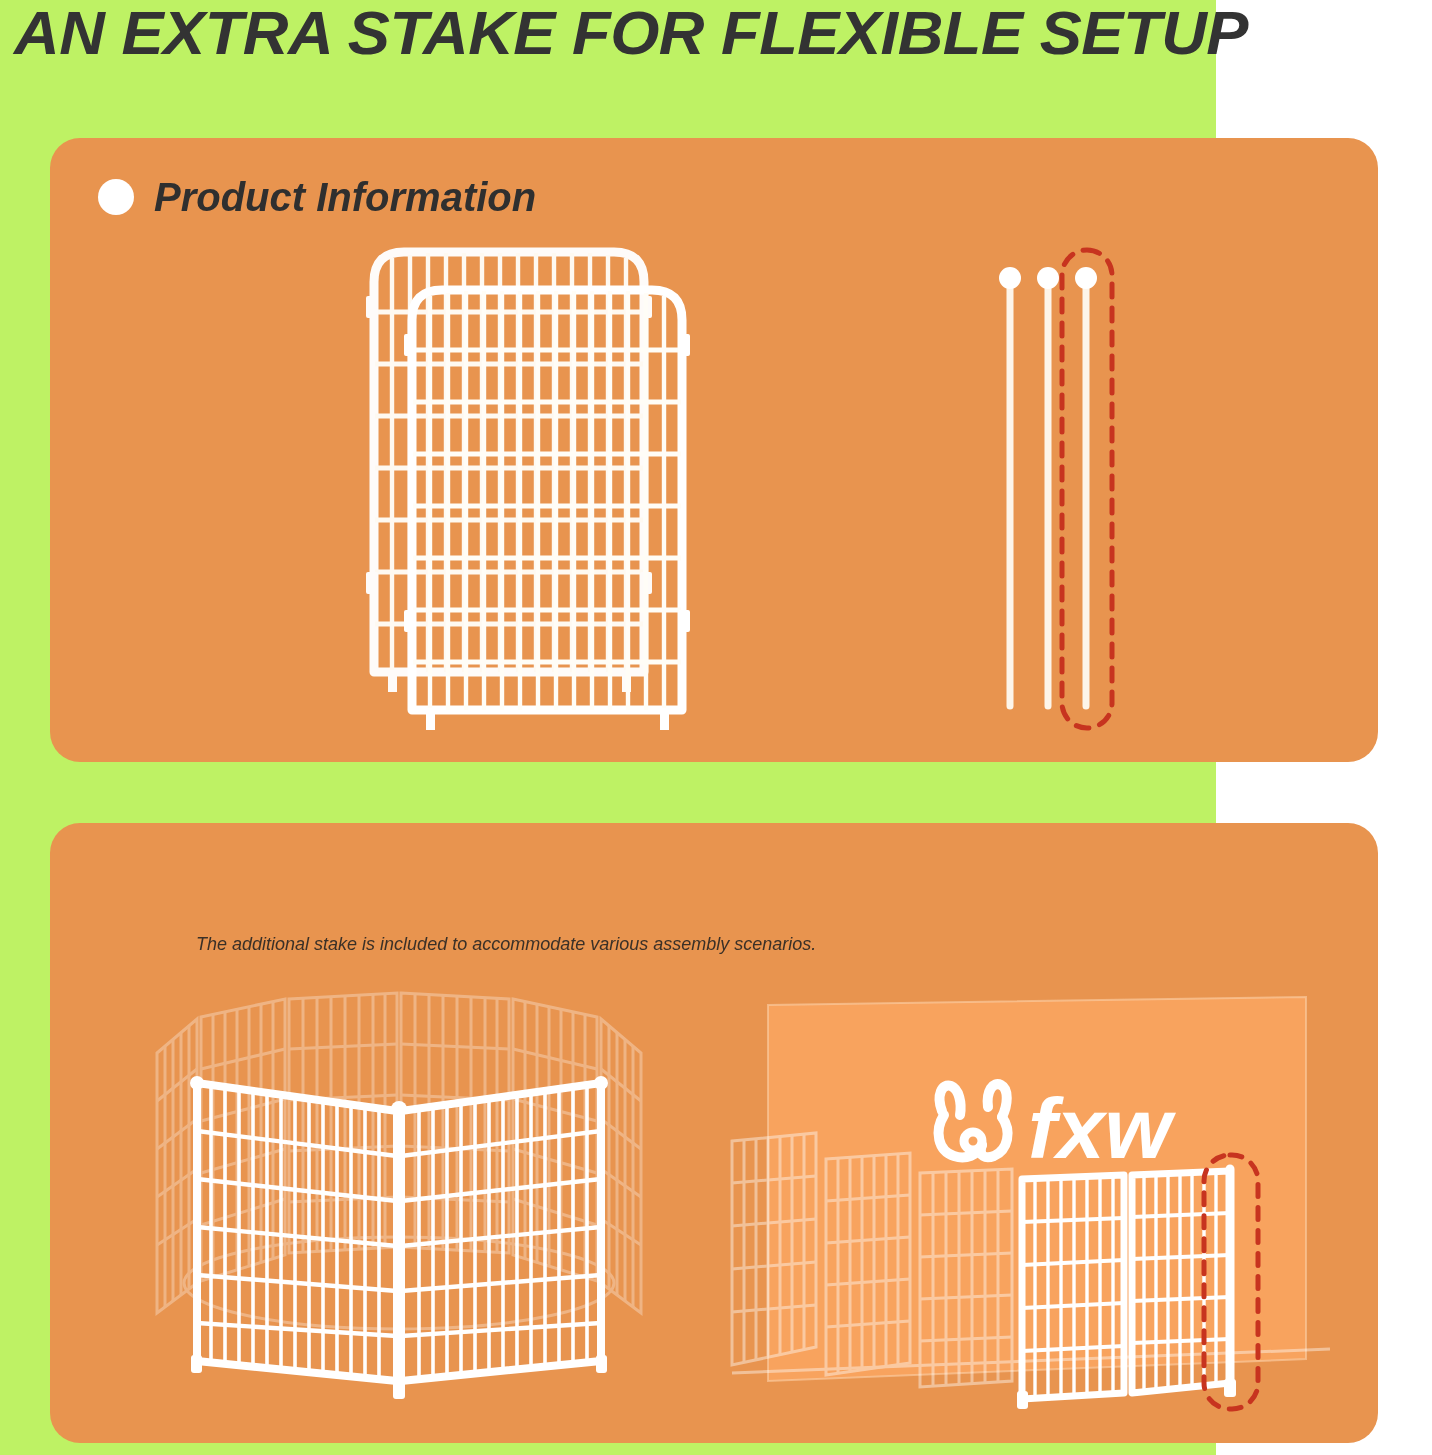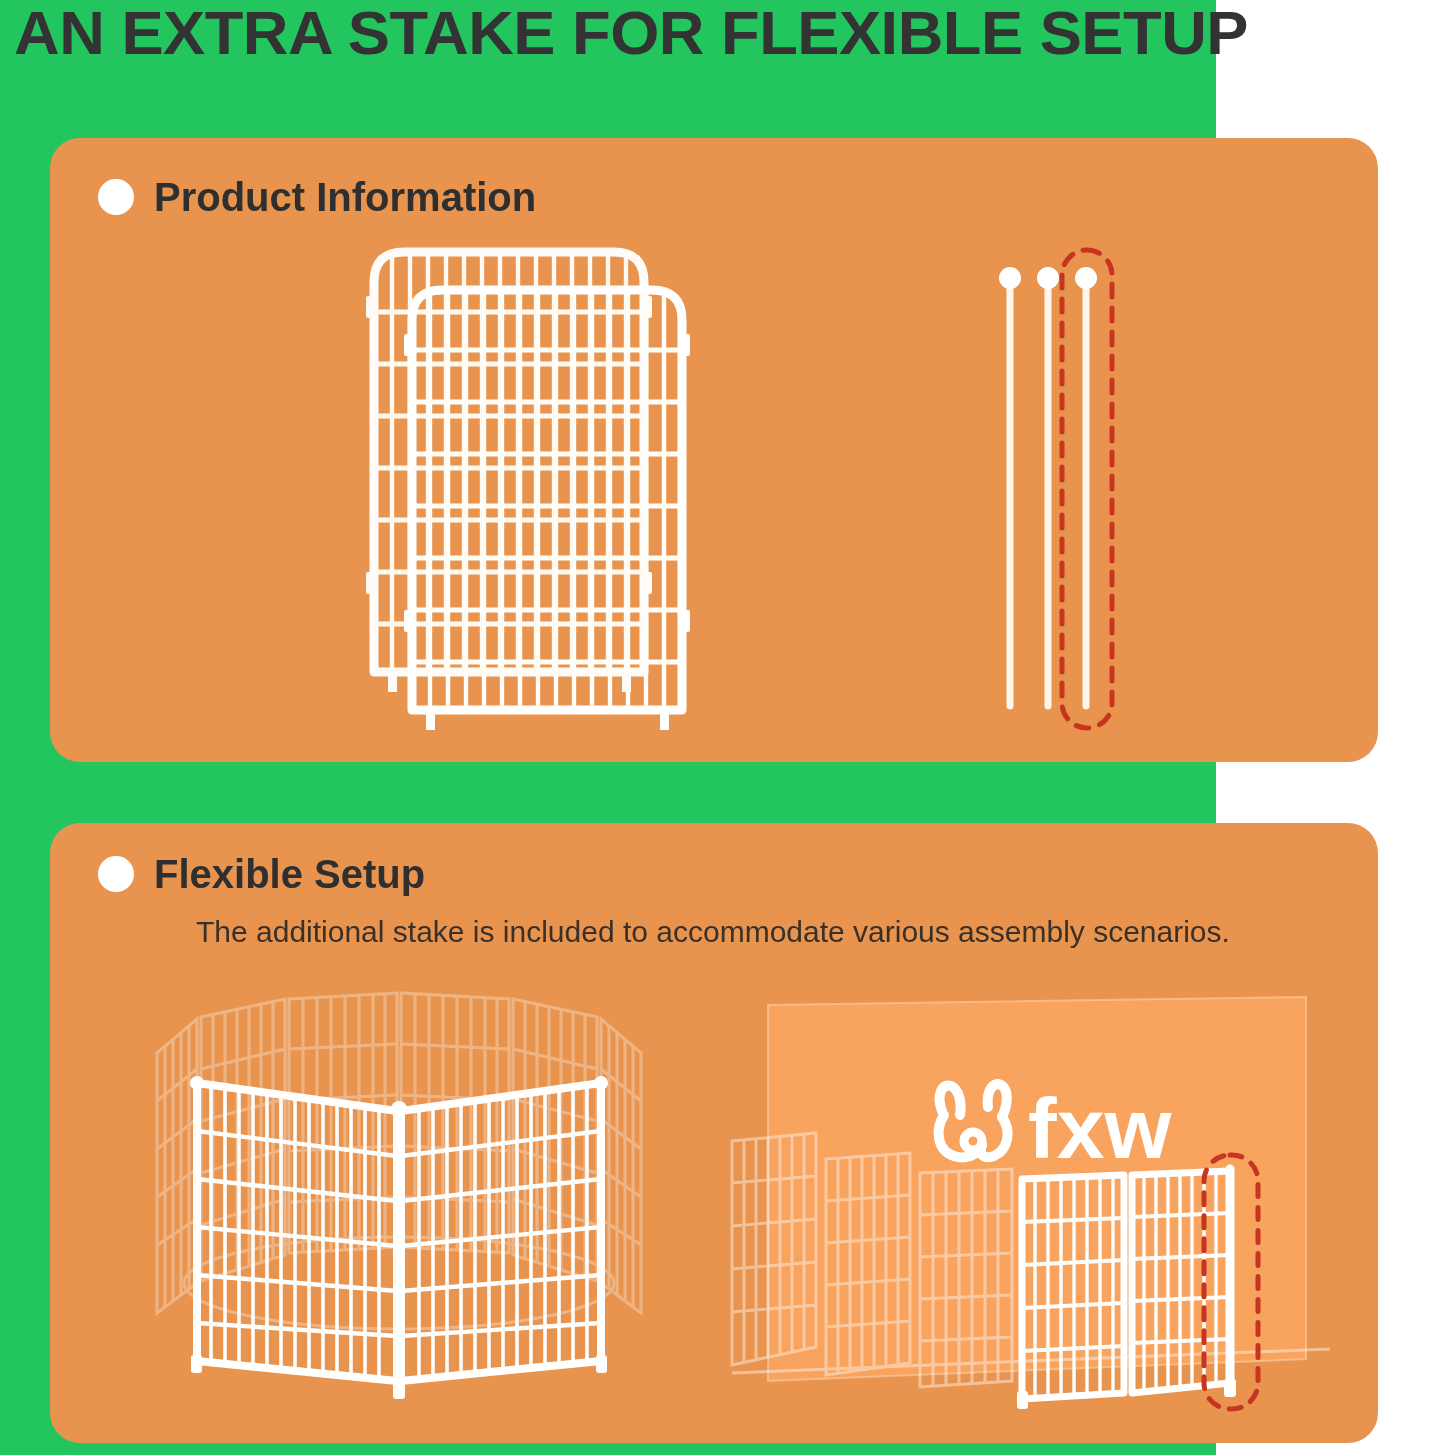--- a/index.html
+++ b/index.html
@@ -9,21 +9,22 @@
     height: 1455px;
     background: #ffffff;
     font-family: "Liberation Sans", sans-serif;
     overflow: hidden;
   }
 
   .page {
     position: relative;
     width: 1216px;
     height: 1455px;
-    background: #22c55e;
+    background: #bef264;
+    font-style: italic;
   }
 
   
   .page-title {
     position: absolute;
     left: 14px;
     top: 2px;
     width: 1410px;
     height: 62px;
     font-family: "Liberation Sans", sans-serif;
@@ -68,24 +69,24 @@
     font-weight: 700;
     font-size: 40px;
     line-height: 46px;
     color: #2f2f2f;
     white-space: nowrap;
   }
 
   .card-subtitle {
     position: absolute;
     left: 146px;
-    top: 92px;
+    top: 104px;
     font-family: "Liberation Sans", sans-serif;
     font-weight: 400;
-    font-size: 30px;
+    font-size: 18px;
     line-height: 34px;
     color: #3a3027;
     white-space: nowrap;
   }
 
   .illus { position: absolute; }
 
   svg { display: block; overflow: visible; }
 </style>
 </head>
@@ -170,24 +171,20 @@
           <circle cx="116" cy="40" r="11" fill="#ffffff"></circle>
         </g>
 
         <rect x="92" y="12" width="50" height="478" rx="25" fill="none" stroke="#c7341f" stroke-width="5" stroke-dasharray="13 11" stroke-linecap="round"></rect>
       </svg>
     </div>
   </div>
 
   <div class="card card-2">
 
-    <div class="card-header">
-      <span class="bullet-dot"></span>
-      <span class="card-title">Flexible Setup</span>
-    </div>
 
     <div class="card-subtitle">The additional stake is included to accommodate various assembly scenarios.</div>
 
     <div class="illus" style="left:85px; top:160px;">
       <svg width="560" height="430" viewBox="0 0 560 430">
         <defs>
           
         </defs>
 
         <g opacity="0.30" stroke="#ffffff" fill="none">

